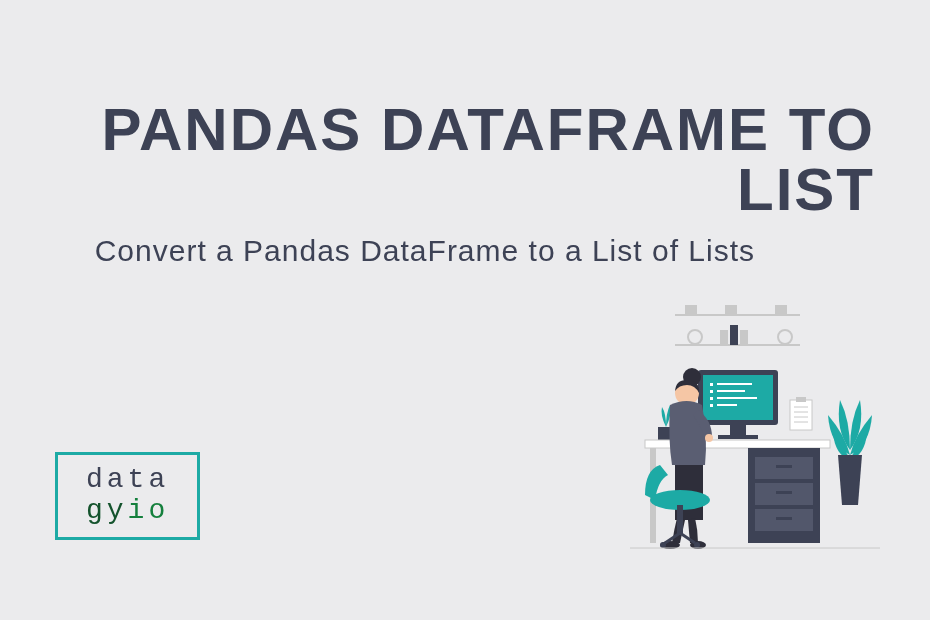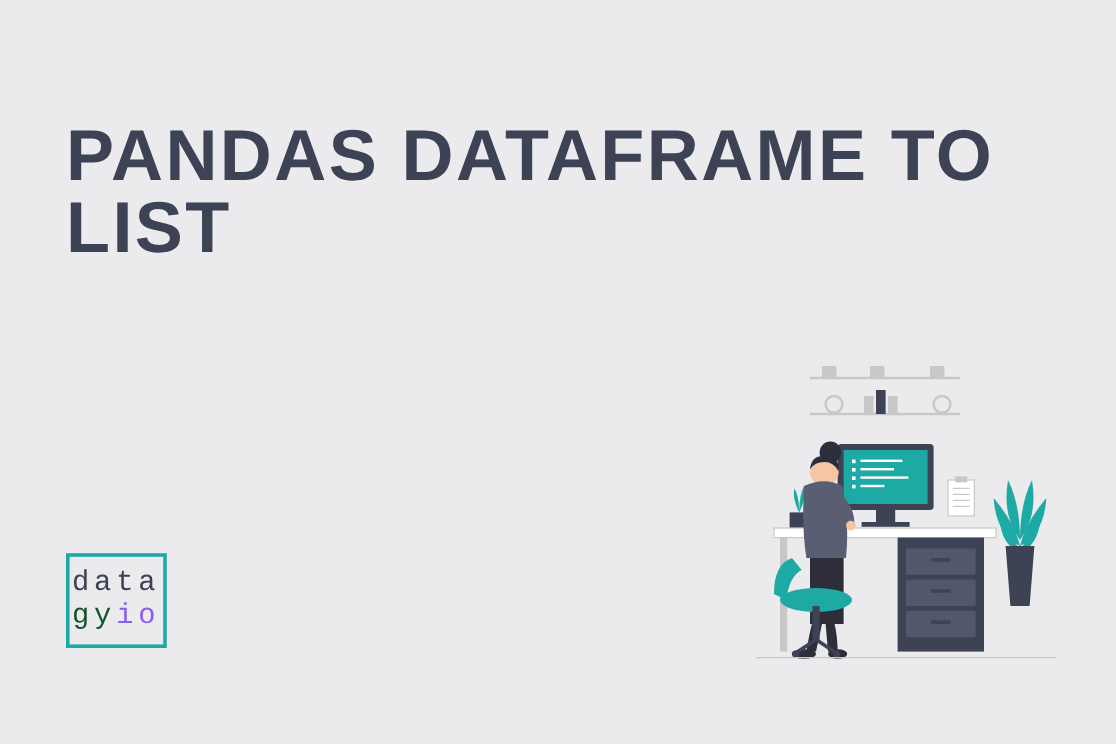--- a/index.html
+++ b/index.html
@@ -10,20 +10,21 @@
     body {
       width: 930px;
       height: 620px;
       background: #ebebed;
       font-family: -apple-system, BlinkMacSystemFont, 'Segoe UI', sans-serif;
       position: relative;
       overflow: hidden;
     }
     .content {
       padding: 100px 55px 0 55px;
+      text-align: right;
     }
     .title {
       font-size: 60px;
       font-weight: 900;
       color: #3d4255;
       letter-spacing: 2px;
       text-transform: uppercase;
       font-family: 'Arial Black', Arial, sans-serif;
       line-height: 1;
     }
@@ -34,42 +35,43 @@
       letter-spacing: 1px;
       line-height: 1.4;
       margin-top: 10px;
       max-width: 700px;
     }
     .logo-box {
       position: absolute;
       left: 55px;
       bottom: 80px;
       border: 3px solid #1daaa5;
-      padding: 10px 2px;
+      padding: 10px 28px;
       font-family: 'Courier New', monospace;
-      font-size: 24px;
+      font-size: 28px;
       line-height: 1.1;
       letter-spacing: 4px;
     }
     .logo-data { color: #3d4255; }
     .logo-gy { color: #14532d; }
-    .logo-io { color: #8b5cf6; margin-top: 36px; }
+    .logo-io { color: #15803d; margin-top: 36px; }
     .illustration {
       position: absolute;
       right: 50px;
       bottom: 35px;
       width: 330px;
       height: 280px;
     }
   </style>
 </head>
 <body>
 
 <div class="content">
   <h1 class="title">PANDAS DATAFRAME TO LIST</h1>
+  <p class="subtitle">Convert a Pandas DataFrame to a List of Lists</p>
 </div>
 
 <div class="logo-box">
   <div><span class="logo-data">data</span></div>
   <div><span class="logo-gy">gy</span><span class="logo-io">io</span></div>
 </div>
 
 <div class="illustration">
   <svg viewBox="0 0 330 280" xmlns="http://www.w3.org/2000/svg">
 

